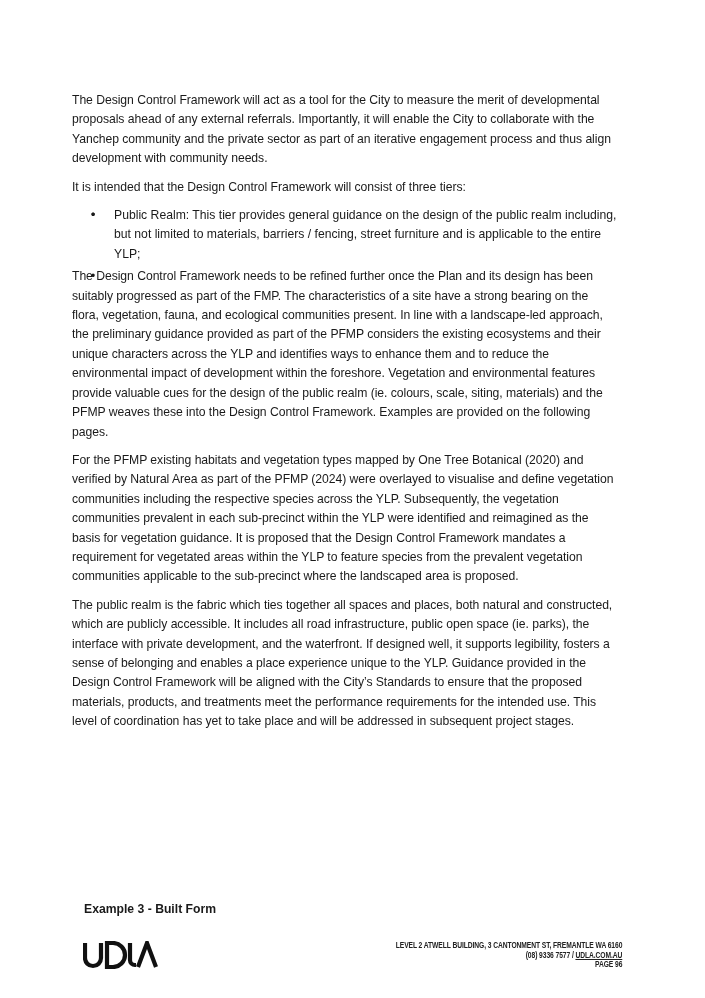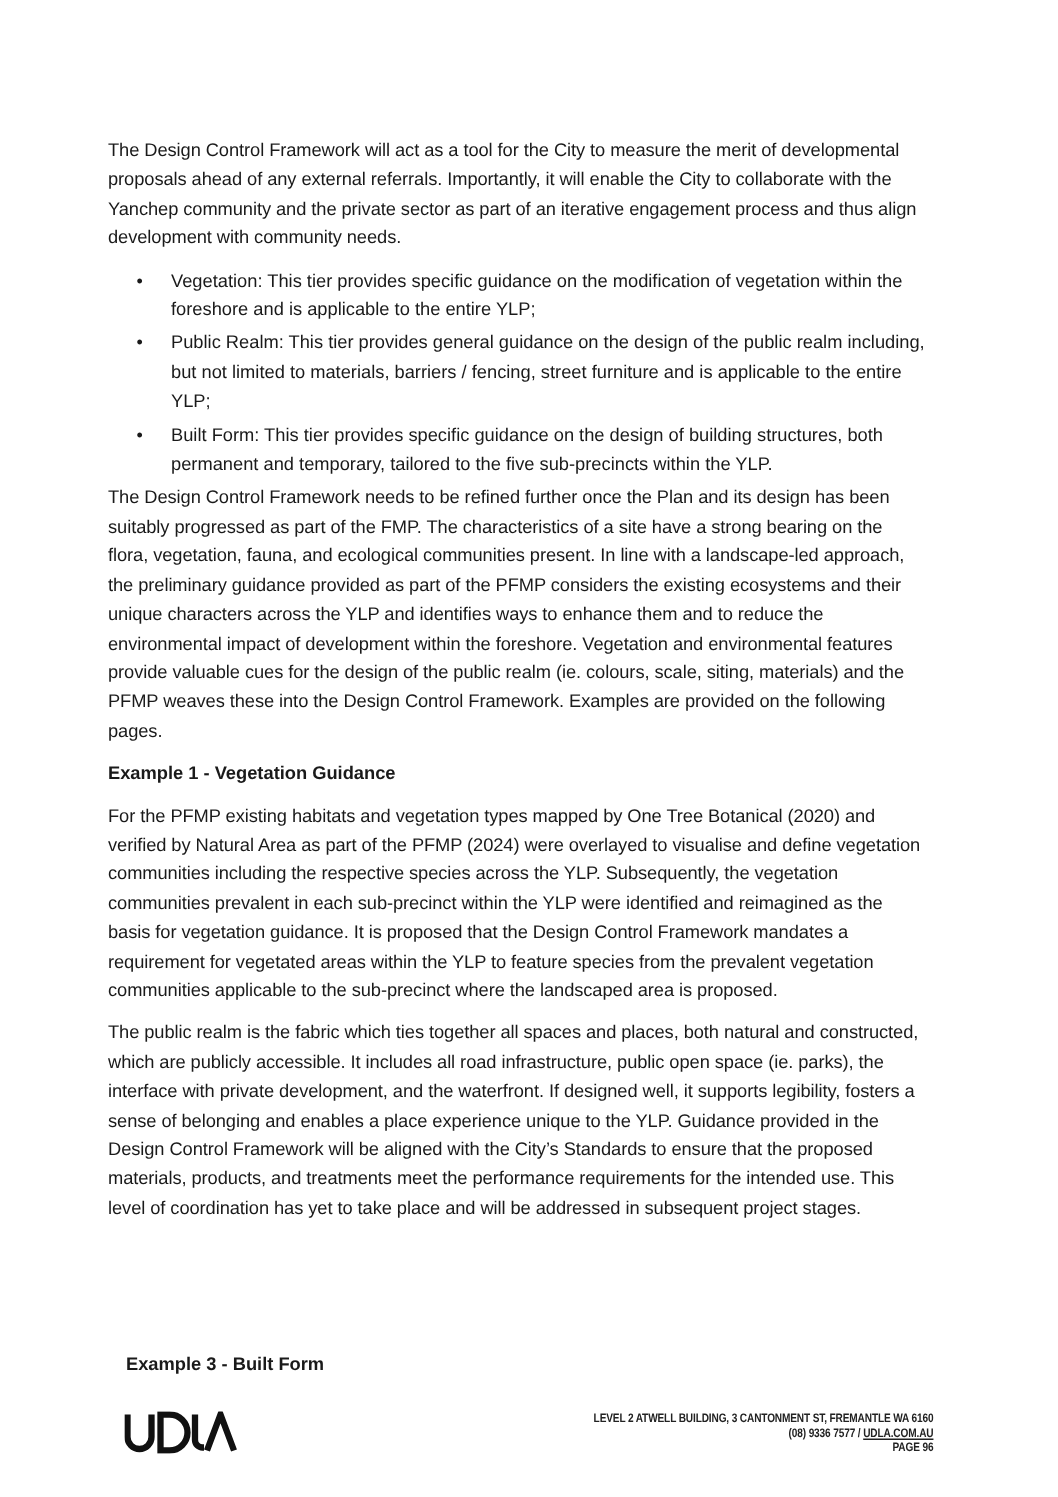--- a/index.html
+++ b/index.html
@@ -84,39 +84,37 @@
     .footer-address .link {
       text-decoration: underline;
       color: #222;
     }
   </style>
 </head>
 <body>
 
 <div class="page">
   <p class="para">The Design Control Framework will act as a tool for the City to measure the merit of developmental proposals ahead of any external referrals. Importantly, it will enable the City to collaborate with the Yanchep community and the private sector as part of an iterative engagement process and thus align development with community needs.</p>
+  <p class="para">It is intended that the Design Control Framework will consist of three tiers:</p>
 
   <ul class="tiers">
     <li>
       <span class="bullet">•</span>
-      <span>Vegetation: This tier provides specific guidance on the modification of vegetation within the foreshore and is applicable to the entire YLP;</span>
     </li>
     <li>
       <span class="bullet">•</span>
       <span>Public Realm: This tier provides general guidance on the design of the public realm including, but not limited to materials, barriers / fencing, street furniture and is applicable to the entire YLP;</span>
     </li>
     <li>
       <span class="bullet">•</span>
-      <span>Built Form: This tier provides specific guidance on the design of building structures, both permanent and temporary, tailored to the five sub-precincts within the YLP.</span>
     </li>
   </ul>
 
   <p class="para">The Design Control Framework needs to be refined further once the Plan and its design has been suitably progressed as part of the FMP. The characteristics of a site have a strong bearing on the flora, vegetation, fauna, and ecological communities present. In line with a landscape-led approach, the preliminary guidance provided as part of the PFMP considers the existing ecosystems and their unique characters across the YLP and identifies ways to enhance them and to reduce the environmental impact of development within the foreshore. Vegetation and environmental features provide valuable cues for the design of the public realm (ie. colours, scale, siting, materials) and the PFMP weaves these into the Design Control Framework. Examples are provided on the following pages.</p>
 
-  <h3>Example 1 - Vegetation Guidance</h3>
   <p class="para">For the PFMP existing habitats and vegetation types mapped by One Tree Botanical (2020) and verified by Natural Area as part of the PFMP (2024) were overlayed to visualise and define vegetation communities including the respective species across the YLP. Subsequently, the vegetation communities prevalent in each sub-precinct within the YLP were identified and reimagined as the basis for vegetation guidance.  It is proposed that the Design Control Framework mandates a requirement for vegetated areas within the YLP to feature species from the prevalent vegetation communities applicable to the sub-precinct where the landscaped area is proposed.</p>
 
   <p class="para">The public realm is the fabric which ties together all spaces and places, both natural and constructed, which are publicly accessible. It includes all road infrastructure, public open space (ie. parks), the interface with private development, and the waterfront. If designed well, it supports legibility, fosters a sense of belonging and enables a place experience unique to the YLP. Guidance provided in the Design Control Framework will be aligned with the City’s Standards to ensure that the proposed materials, products, and treatments meet the performance requirements for the intended use. This level of coordination has yet to take place and will be addressed in subsequent project stages.</p>
 </div>
 
 <h3 class="built-form-heading">Example 3 - Built Form</h3>
 
 <div class="footer-logo">
   <svg width="76" height="28" viewBox="0 0 76 28">
 

